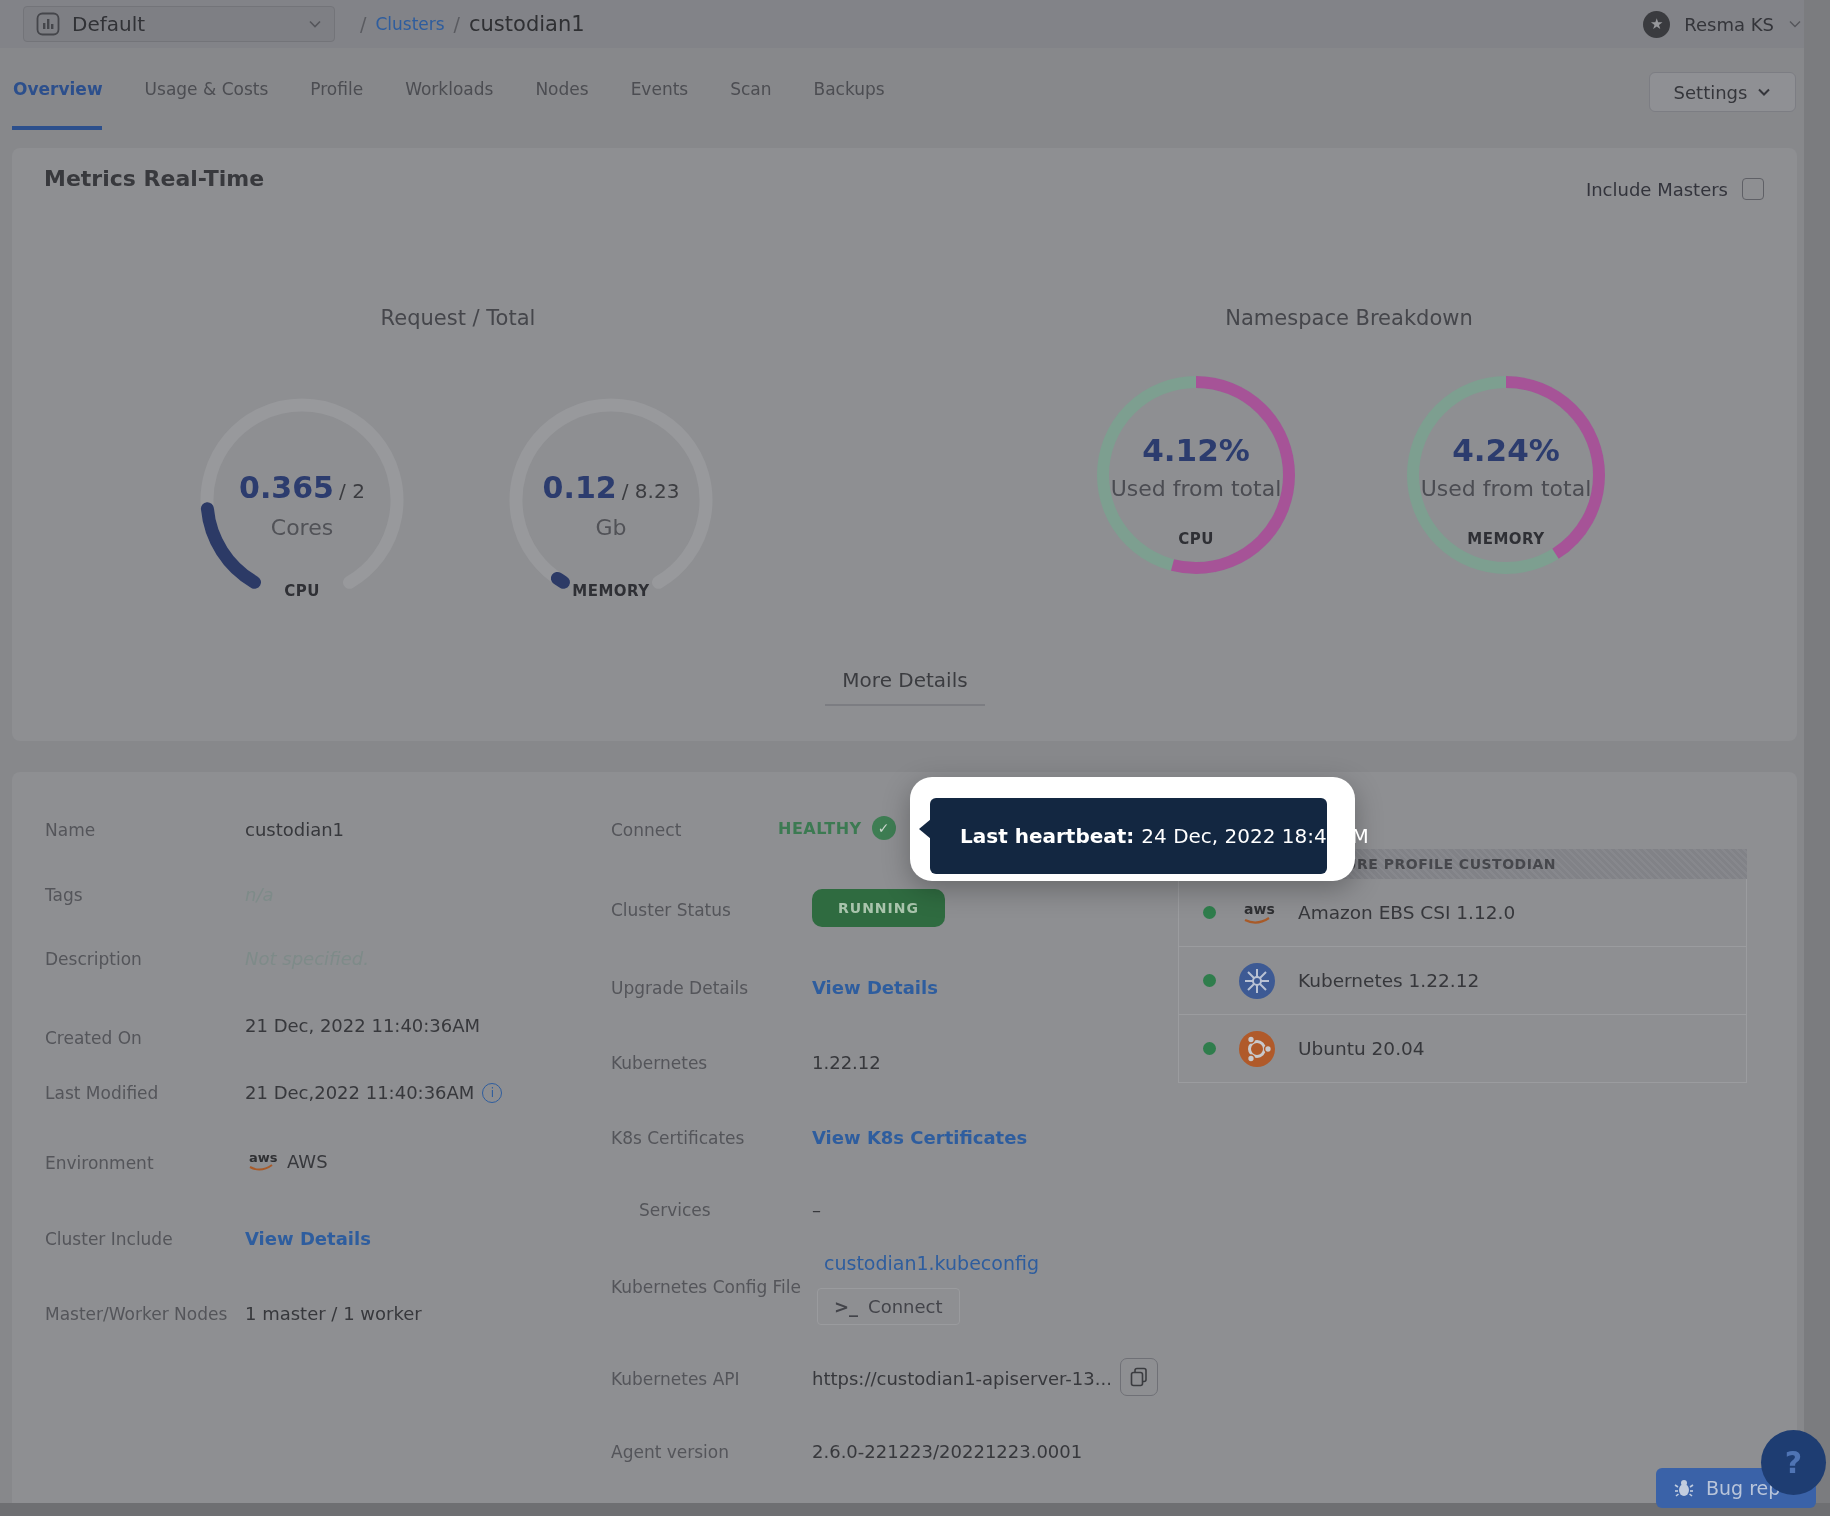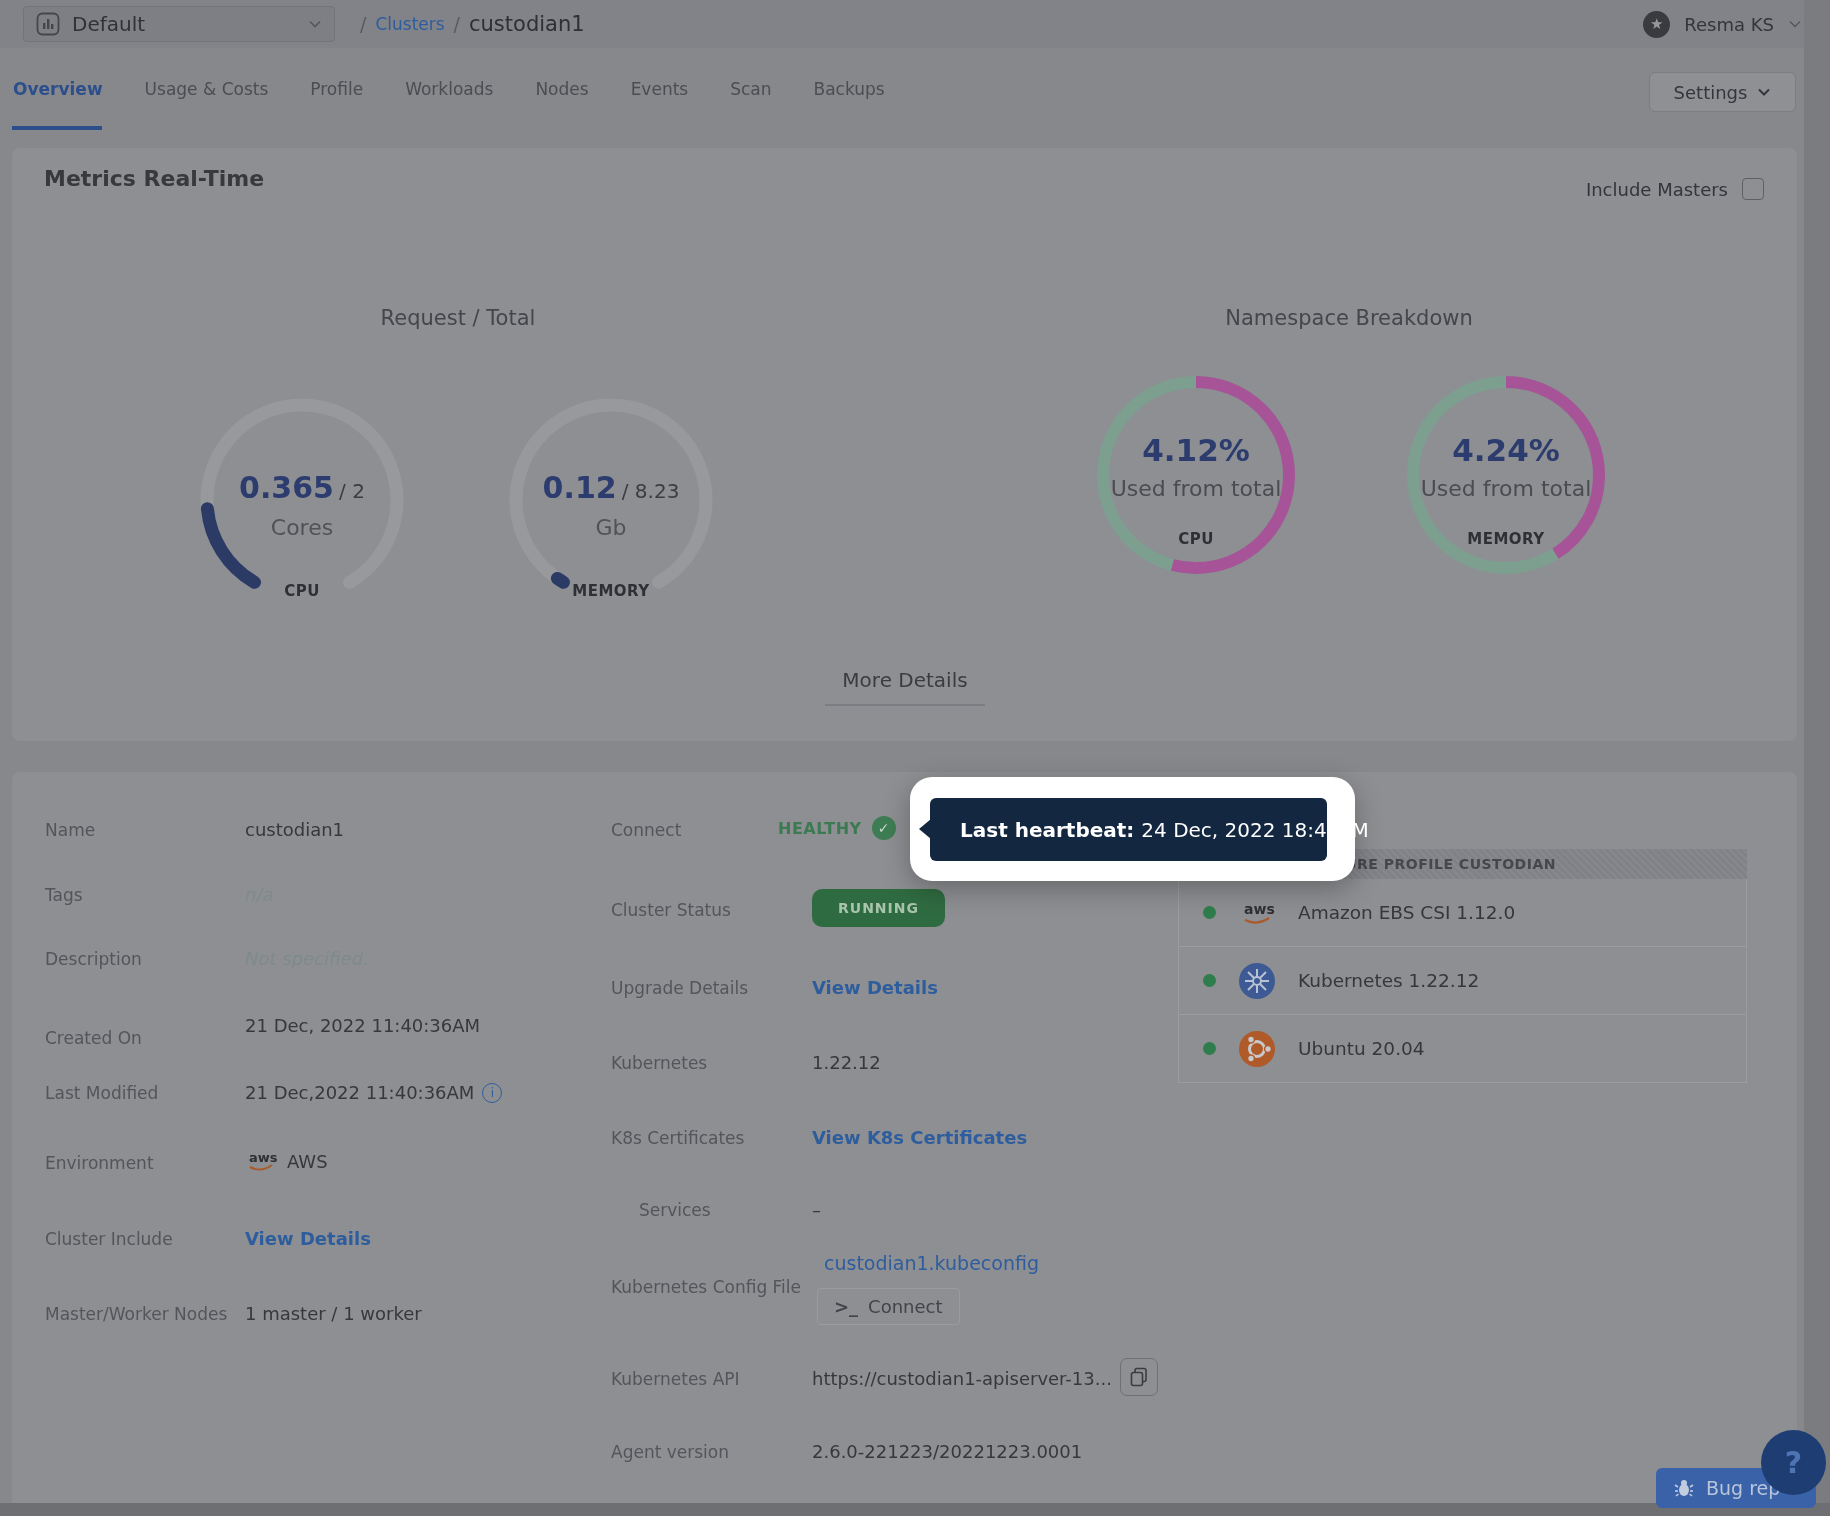--- a/index.html
+++ b/index.html
@@ -69,21 +69,21 @@
   #infra-header{height:30px;background:#818287;background-image:repeating-linear-gradient(45deg,rgba(255,255,255,.05) 0 2px,transparent 2px 5px);display:flex;align-items:center;gap:16px;padding-left:22px;}
   #infra-header .txt{font-size:14px;font-weight:bold;letter-spacing:.5px;color:#46474c;}
   .infra-row{height:68px;background:#8e8f92;border:1px solid #9b9c9f;border-top:none;display:flex;align-items:center;padding-left:24px;gap:22px;}
   .infra-row:first-of-type{border-top:1px solid #9b9c9f;}
   .gdot{width:13px;height:13px;border-radius:50%;background:#2f7d4c;flex:none;}
   .infra-ic{width:38px;height:38px;flex:none;display:flex;align-items:center;justify-content:center;}
   .infra-name{font-size:18.5px;color:#36373b;}
 
   
   #spotlight{left:910px;top:777px;width:445px;height:104px;background:#ffffff;border-radius:22px;z-index:50;box-shadow:0 8px 28px rgba(0,0,0,.28);}
-  #tooltip{left:930px;top:798px;width:397px;height:63px;background:#132741;border-radius:6px;z-index:51;display:flex;align-items:center;padding-left:30px;color:#fff;font-size:20px;white-space:nowrap;}
+  #tooltip{left:930px;top:798px;width:397px;height:76px;background:#132741;border-radius:6px;z-index:51;display:flex;align-items:center;padding-left:30px;color:#fff;font-size:20px;white-space:nowrap;}
   #tooltip:before{content:"";position:absolute;left:-11px;top:21px;border-top:10px solid transparent;border-bottom:10px solid transparent;border-right:12px solid #132741;}
   #tooltip .b{font-weight:bold;margin-right:7px;}
 
   
   #bug-btn{left:1656px;top:1468px;width:160px;height:40px;background:#3a62a8;border-radius:6px;display:flex;align-items:center;gap:12px;padding-left:18px;color:#b9c5da;font-size:19px;z-index:60;}
   #help-btn{left:1761px;top:1430px;width:65px;height:65px;border-radius:50%;background:#1e3d72;color:#4f74b4;font-size:30px;font-weight:bold;display:flex;align-items:center;justify-content:center;z-index:61;}
 
   #right-strip{left:1804px;top:0;width:26px;height:1516px;background:#7b7c7f;z-index:40;}
   #bottom-strip{left:0;top:1503px;width:1830px;height:13px;background:#6e6f72;z-index:41;}
 </style>

